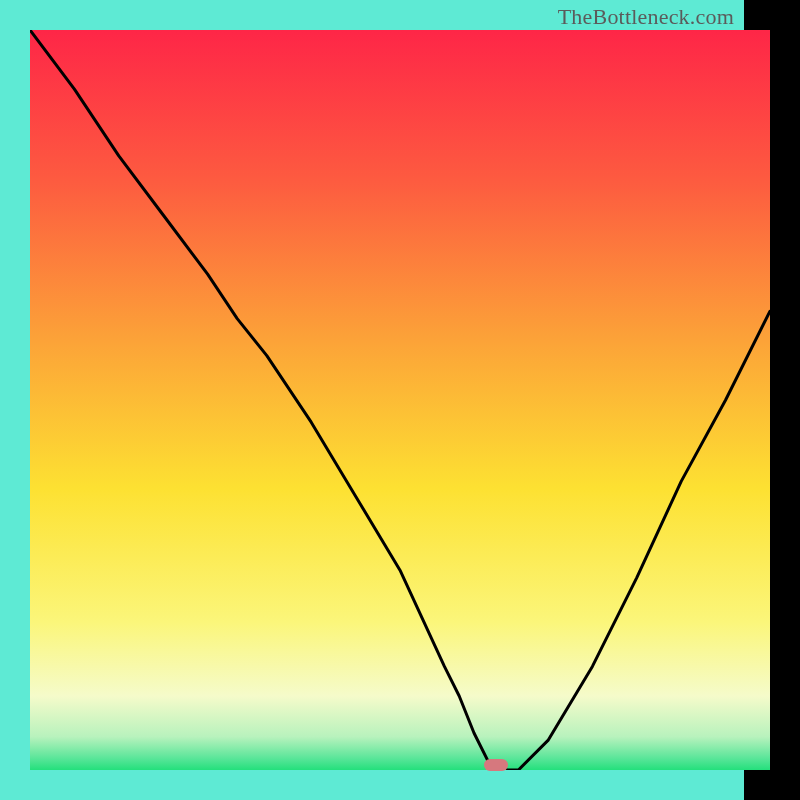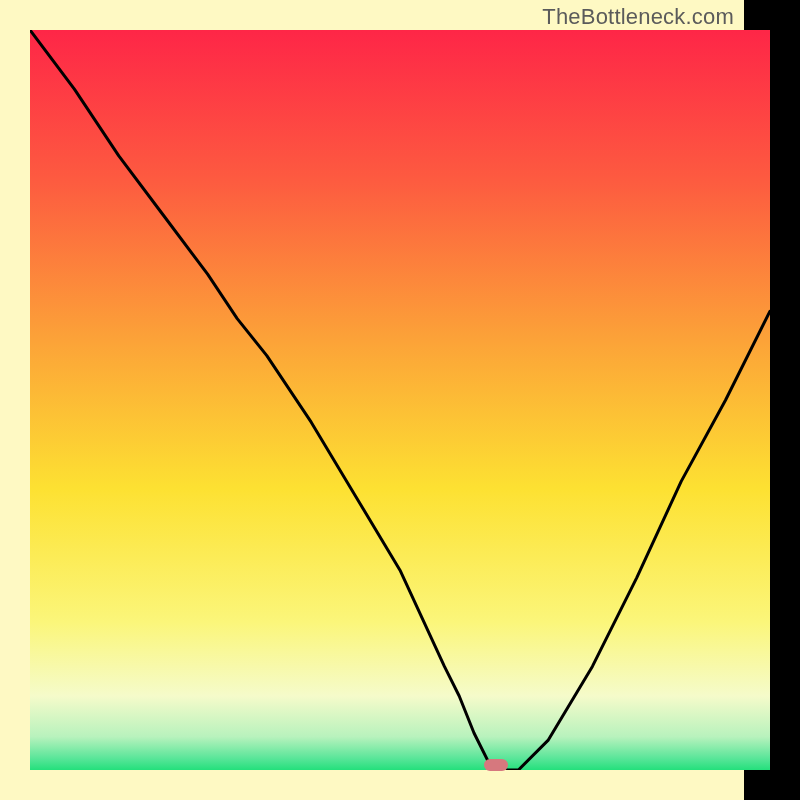--- a/index.html
+++ b/index.html
@@ -8,21 +8,22 @@
     width: 800px;
     height: 800px;
     background: #000;
     overflow: hidden;
     font-family: Arial, Helvetica, sans-serif;
   }
   .outer {
     position: relative;
     width: 744px;
     height: 800px;
-    background: #fef9c3;
+    background: #5eead4;
+    font-family: Liberation Serif, serif;
   }
   .watermark {
     position: absolute;
     top: 4px;
     right: 10px;
     color: #5b5b5b;
     font-size: 22px;
     font-weight: 500;
     letter-spacing: 0.2px;
     z-index: 5;

